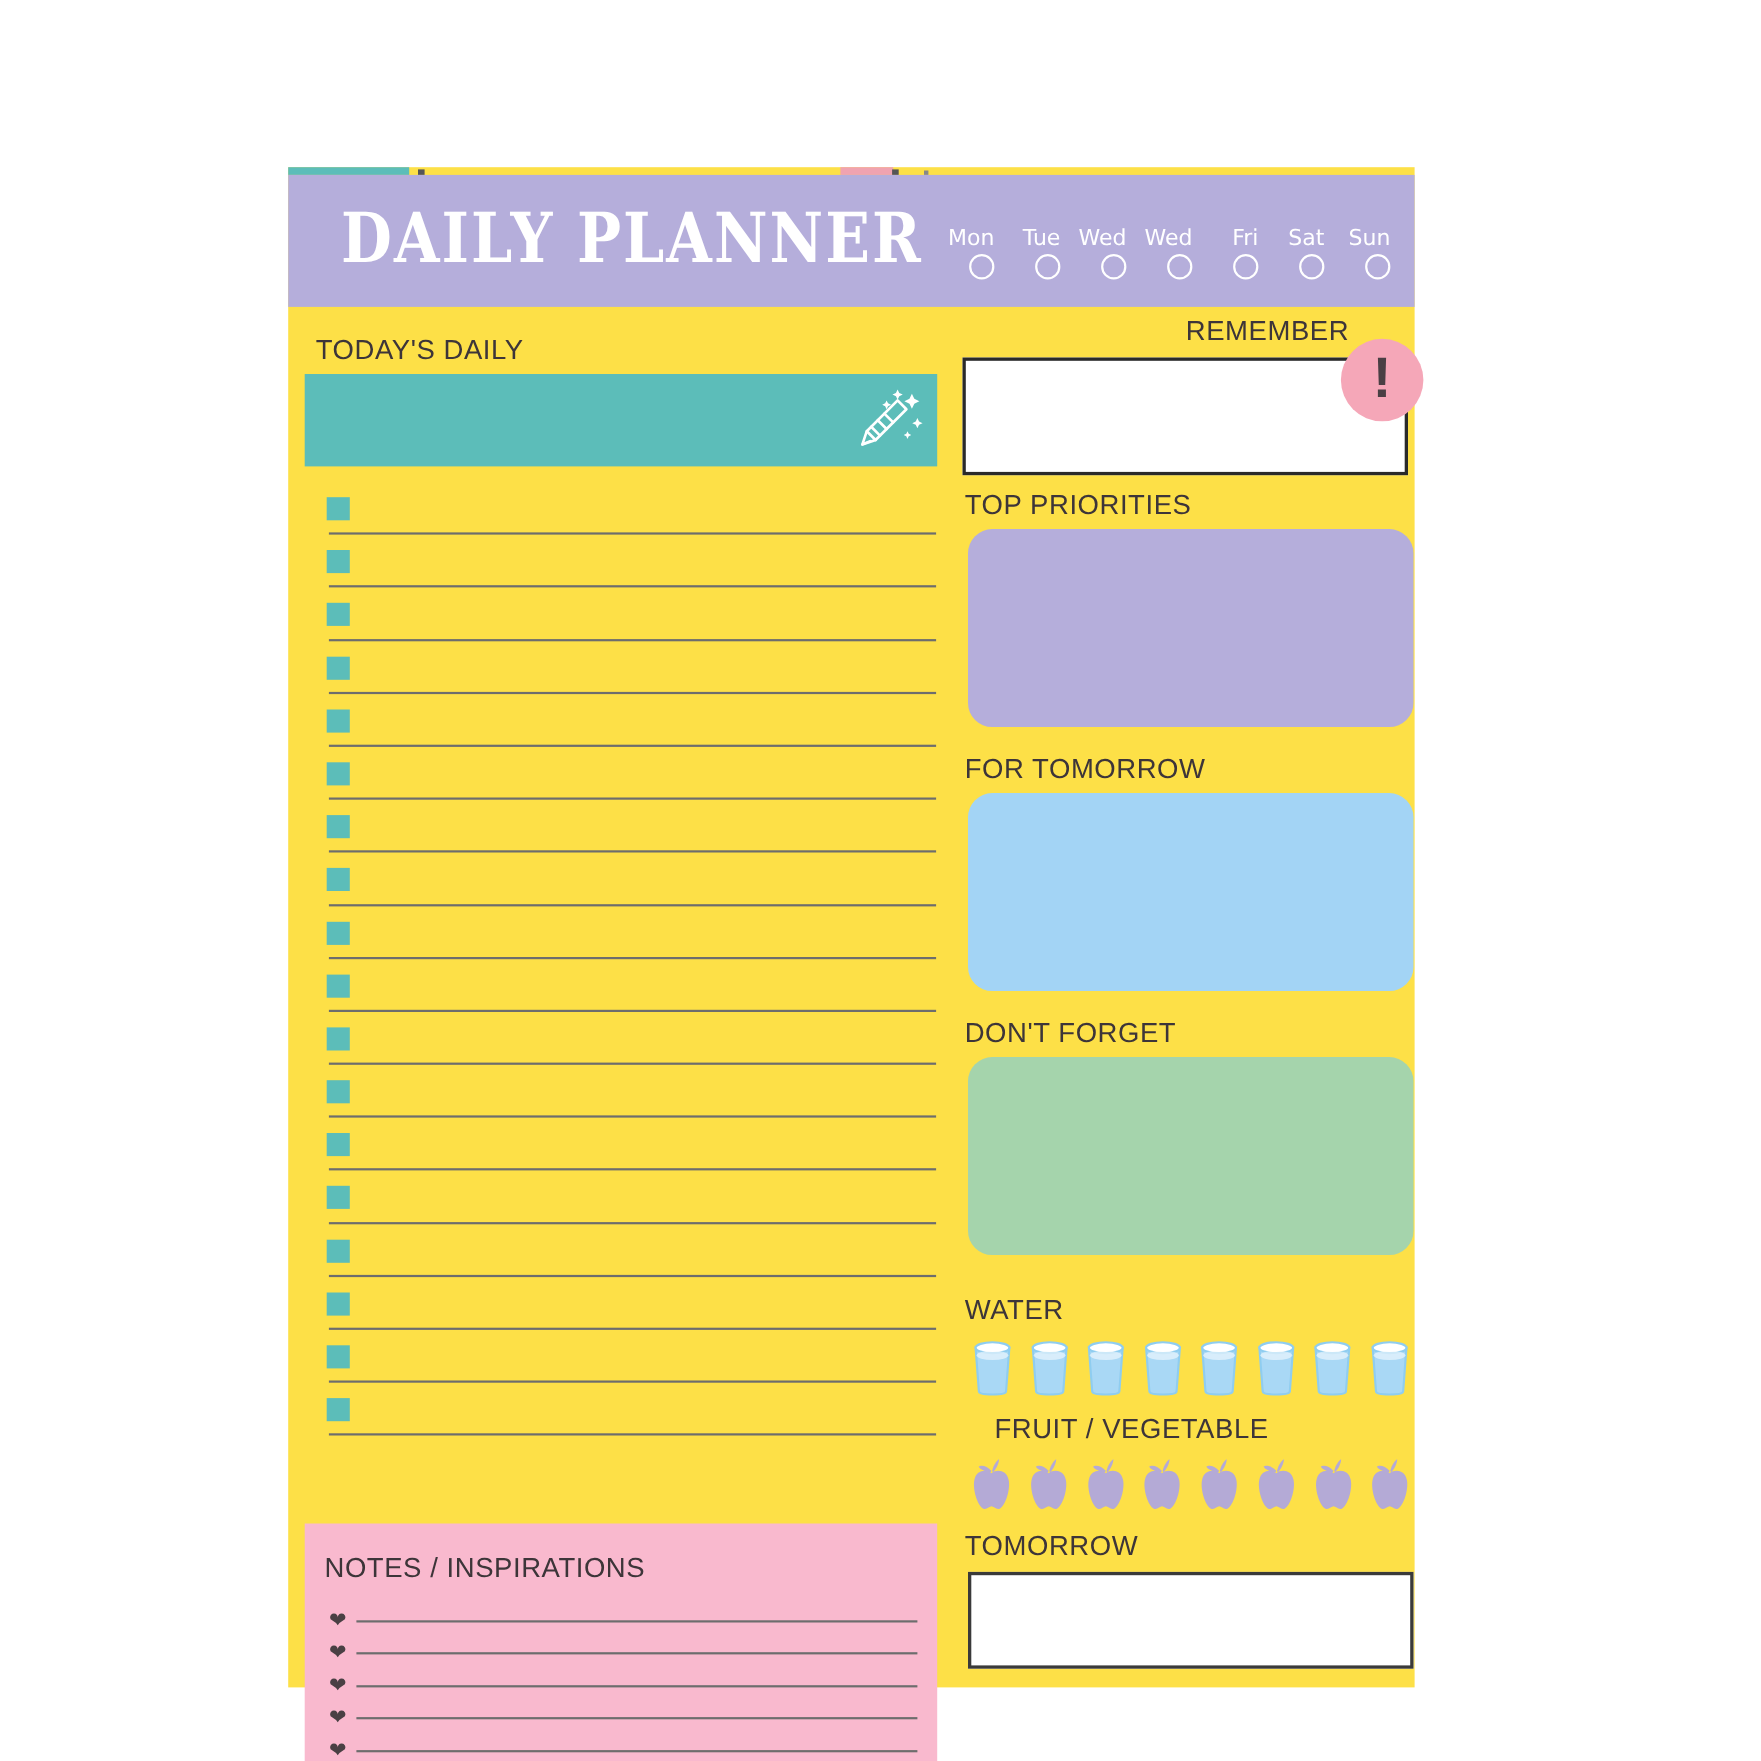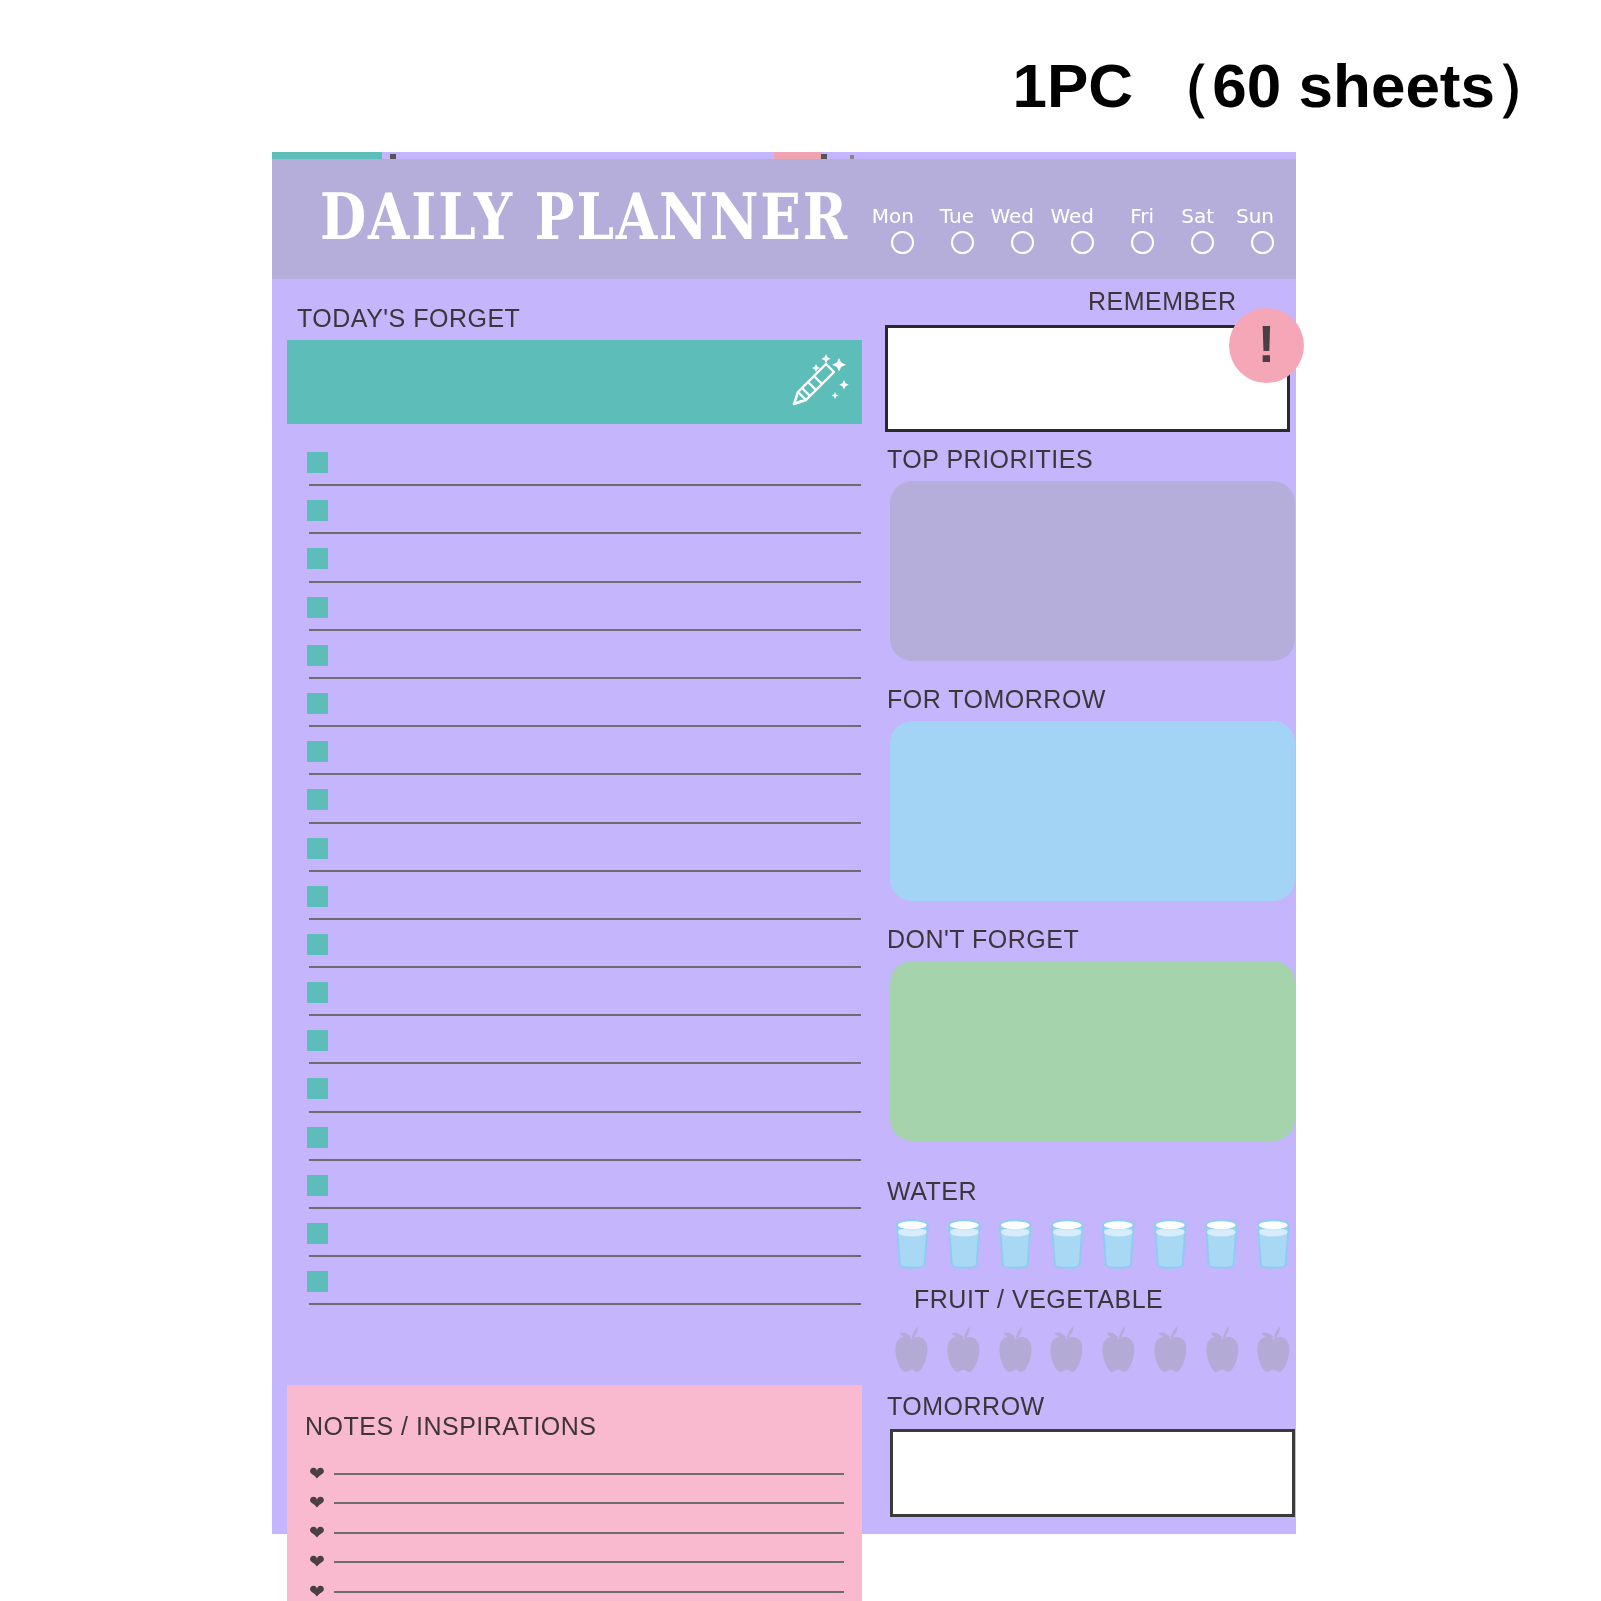--- a/index.html
+++ b/index.html
@@ -23,23 +23,23 @@
     font-weight: bold;
     color: #000000;
     letter-spacing: 0px;
     white-space: nowrap;
     font-family: "Liberation Sans", sans-serif;
   }
 
   
   #sheet {
     position: absolute;
-    left: 272px; top: 152px;
+    left: 262px; top: 152px;
     width: 1024px; height: 1382px;
-    background: #c4b5fd;
+    background: #fde047;
   }
 
   
   .peek {
     position: absolute;
     top: 0px;
     height: 7px;
   }
   .peek-teal  { left: 0px;   width: 110px; background: #5cbdb9; }
   .peek-pink  { left: 502px; width: 48px;  background: #f0a3b0; }
@@ -263,21 +263,20 @@
     width: 405px; height: 88px;
     border: 3px solid #3a3a3a;
     background: #ffffff;
   }
 </style>
 </head>
 <body>
 
 <div id="page">
 
-  <div class="caption">1PC （60 sheets）</div>
 
   <div id="sheet">
 
     <div class="peek peek-teal"></div>
     <div class="peek peek-grey1"></div>
     <div class="peek peek-pink"></div>
     <div class="peek peek-grey2"></div>
     <div class="peek peek-grey3"></div>
 
     <div class="header">
@@ -309,21 +308,21 @@
         </div>
         <div class="day">
           <div class="day-label">Sun</div>
           <div class="day-circle"></div>
         </div>
       </div>
     </div>
 
     <div id="left-col">
 
-      <div class="label goals-label">TODAY'S FORGET</div>
+      <div class="label goals-label">TODAY'S DAILY</div>
 
       <div class="goals-box">
         <svg class="pencil-icon" viewBox="0 0 70 68">
           <g fill="none" stroke="#ffffff" stroke-width="2.4" stroke-linejoin="round" stroke-linecap="round">
             <path d="M12 56 L16 44 L44 16 L52 24 L24 52 Z"></path>
             <path d="M16 44 L24 52"></path>
             <path d="M20 40 L28 48"></path>
             <path d="M26 34 L34 42"></path>
             <path d="M32 28 L40 36"></path>
             <path d="M12 56 L19 53"></path>

